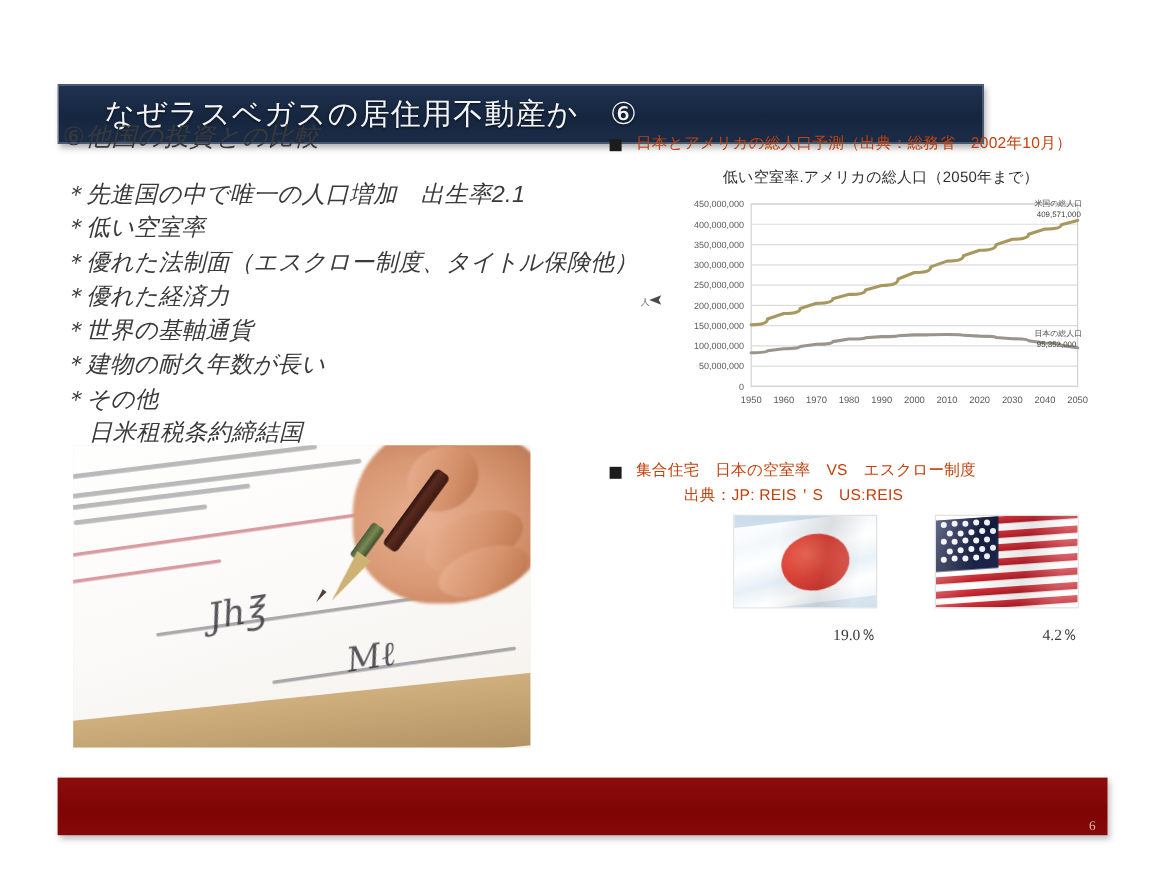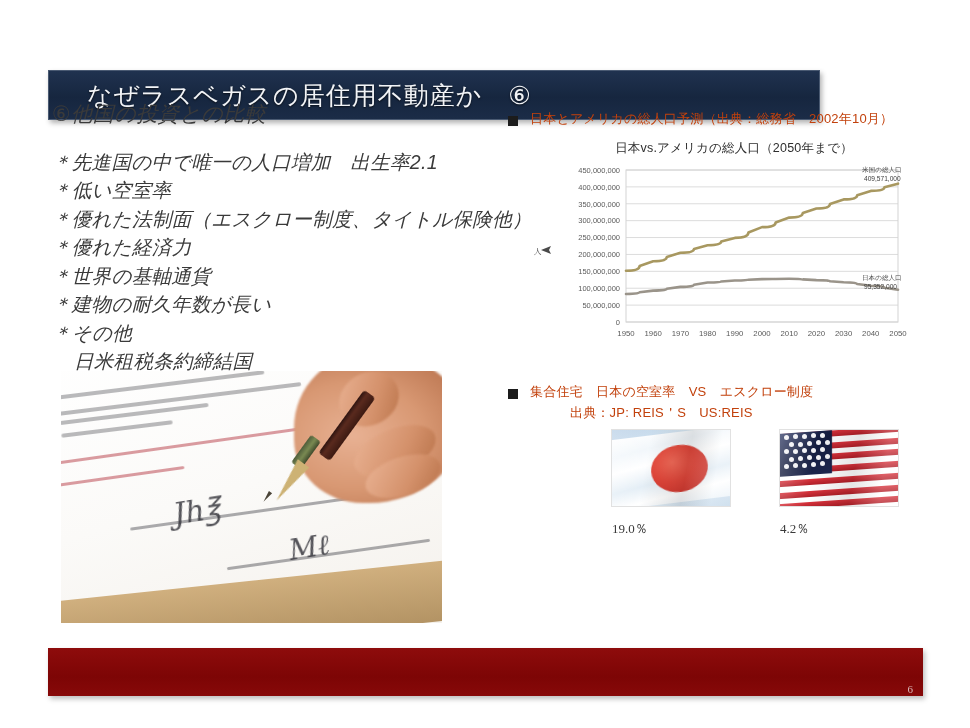--- a/index.html
+++ b/index.html
@@ -274,21 +274,21 @@
   .flag-frame {
     width: 118px;
     height: 76px;
     overflow: hidden;
     position: relative;
     background: #ffffff;
     box-shadow: 0 0 0 1px rgba(170,170,170,0.35);
   }
   .flag-pct {
     margin-top: 14px;
-    text-align: left;
+    text-align: right;
     font-size: 13px;
     color: #3a3a3a;
     font-family: "Liberation Serif", serif;
   }
   
   .jp-sky {
     position: absolute; inset: 0;
     background: linear-gradient(150deg, #b8cfe6 0%, #d6e6f2 30%, #eef5fa 55%, #c3d8ea 100%);
   }
   .jp-cloth {
@@ -428,21 +428,21 @@
   </div>
 
   <div id="right-col">
     <div class="sec-head-row">
       <span class="sq-bullet"></span>
       <span class="sec-head-txt">日本とアメリカの総人口予測（出典：総務省　2002年10月）</span>
     </div>
   </div>
 
   <div id="chart-block">
-    <div id="chart-title">日本vs.アメリカの総人口（2050年まで）</div>
+    <div id="chart-title">低い空室率.アメリカの総人口（2050年まで）</div>
     <div id="chart-svg-wrap">
       <svg id="chart-svg" width="452" height="208" viewBox="0 0 452 208">
         <g id="grid-group">
             <line x1="118" y1="160" x2="390" y2="160" stroke="#dcdcdc" stroke-width="1"></line>
             <line x1="118" y1="143.11111111111111" x2="390" y2="143.11111111111111" stroke="#dcdcdc" stroke-width="1"></line>
             <line x1="118" y1="126.22222222222223" x2="390" y2="126.22222222222223" stroke="#dcdcdc" stroke-width="1"></line>
             <line x1="118" y1="109.33333333333334" x2="390" y2="109.33333333333334" stroke="#dcdcdc" stroke-width="1"></line>
             <line x1="118" y1="92.44444444444444" x2="390" y2="92.44444444444444" stroke="#dcdcdc" stroke-width="1"></line>
             <line x1="118" y1="75.55555555555556" x2="390" y2="75.55555555555556" stroke="#dcdcdc" stroke-width="1"></line>
             <line x1="118" y1="58.66666666666667" x2="390" y2="58.66666666666667" stroke="#dcdcdc" stroke-width="1"></line>

